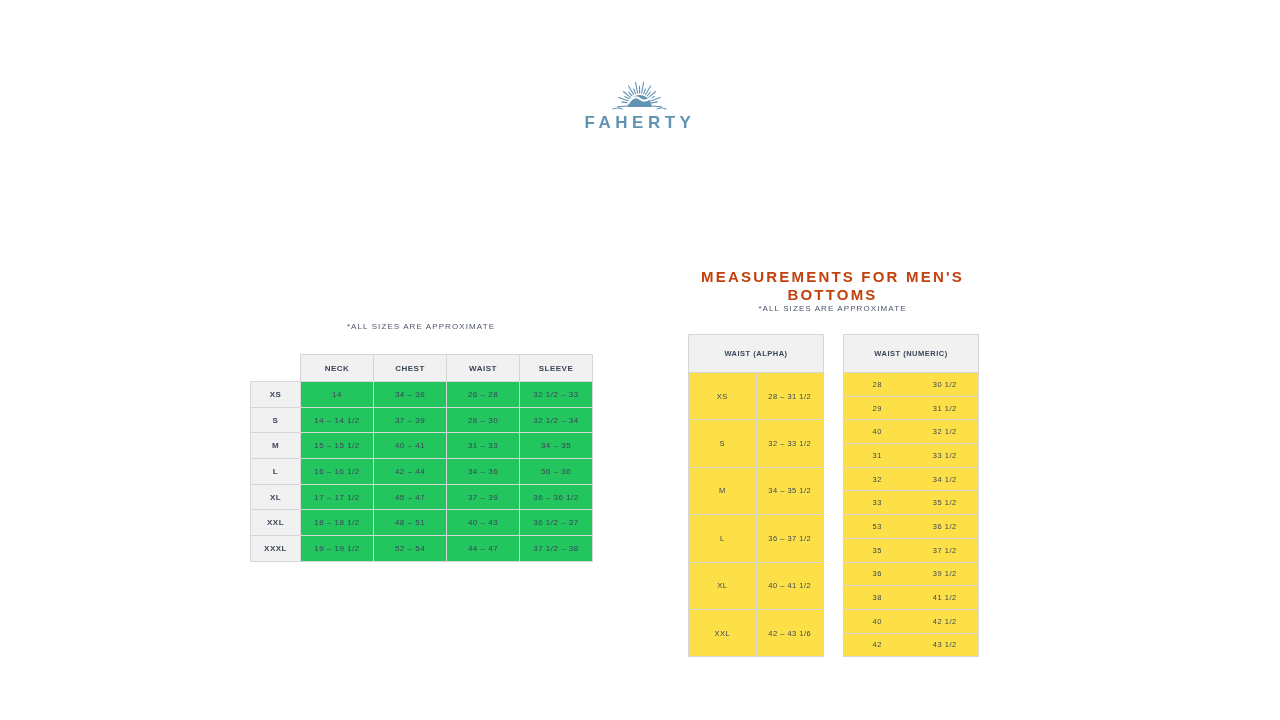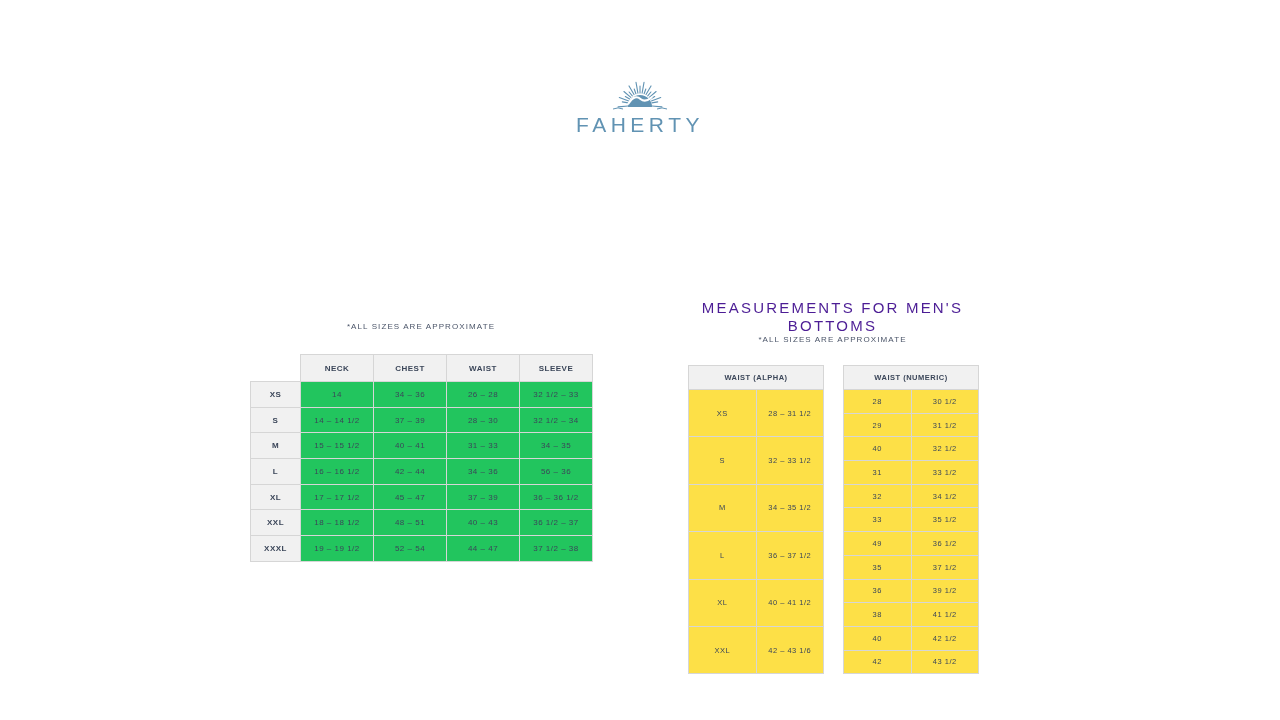--- a/index.html
+++ b/index.html
@@ -16,35 +16,34 @@
   .logo {
     position: absolute;
     top: 72px;
     left: 50%;
     transform: translateX(-50%);
     text-align: center;
     color: #6193b3;
   }
   .logo svg { display: block; margin: 0 auto; }
   .brand-text {
-    font-size: 21px;
-    font-weight: normal;
+    font-size: 17px;
+    font-weight: bold;
     letter-spacing: 4.5px;
     color: #6193b3;
     margin-top: 1px;
   }
   
   .section-title {
     font-size: 15px;
-    font-weight: normal;
+    font-weight: bold;
     letter-spacing: 2.2px;
-    color: #4c1d95;
+    color: #c2410c;
     text-align: center;
     line-height: 18px;
-    margin-top: 31px;
   }
   .section-subtitle {
     font-size: 8px;
     letter-spacing: 1.1px;
     color: #4a5468;
     text-align: center;
   }
   
   .tops-section { position: absolute; left: 250px; top: 322px; width: 342px; }
   .bottoms-section { position: absolute; left: 688px; top: 268px; width: 289px; }
@@ -76,21 +75,21 @@
   .mini-table { width: 135px; }
   .mini-table th, .mini-table td {
     border: 1px solid #d6d6d6;
     text-align: center;
     vertical-align: middle;
     font-size: 7.5px;
     letter-spacing: 0.5px;
   }
   .mini-table thead th {
     background: #f1f1f1;
-    height: 24px;
+    height: 38px;
     font-weight: bold;
   }
   .mini-table td { height: 23.7px; background: #fde047; }
   .mini-col { width: 67.5px; }
 </style>
 </head>
 <body>
 
 <div class="page">
 
@@ -268,21 +267,21 @@
             </tr>
             <tr>
               <td>32</td>
               <td>34 1/2</td>
             </tr>
             <tr>
               <td>33</td>
               <td>35 1/2</td>
             </tr>
             <tr>
-              <td>49</td>
+              <td>53</td>
               <td>36 1/2</td>
             </tr>
             <tr>
               <td>35</td>
               <td>37 1/2</td>
             </tr>
             <tr>
               <td>36</td>
               <td>39 1/2</td>
             </tr>

